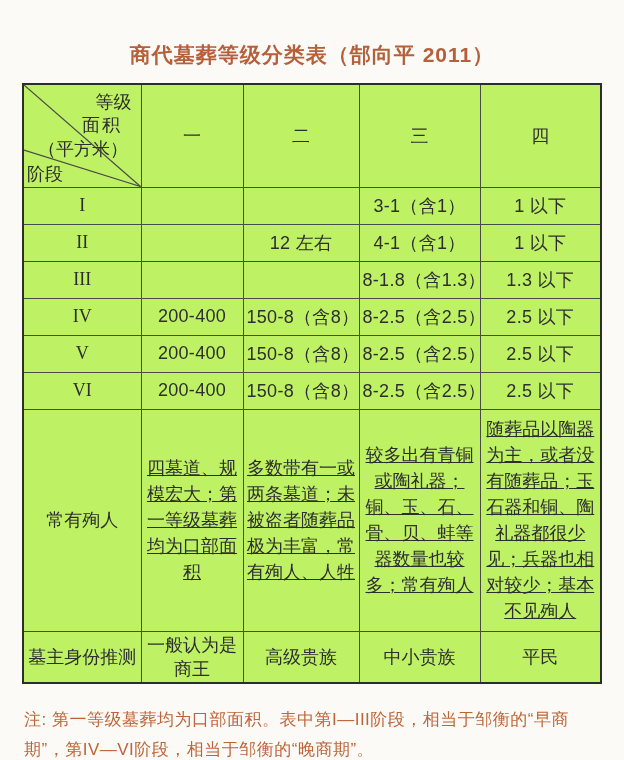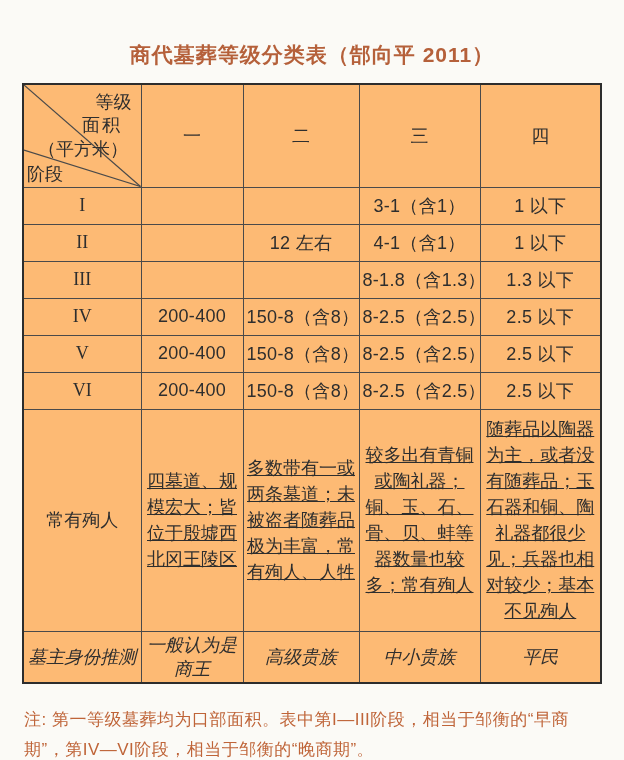--- a/index.html
+++ b/index.html
@@ -17,35 +17,35 @@
     font-weight: 600;
     letter-spacing: 1px;
     color: var(--accent, #b5603a);
   }
   table.grade-table {
     border-collapse: collapse;
     table-layout: fixed;
     width: 578px;
     margin: 14px 0 0 22px;
     border: 2px solid #2d2d2d;
-    background: #fdba74;
+    background: #bef264;
   }
   .grade-table th, .grade-table td {
     border: 1px solid #4a4a4a;
     text-align: center;
     vertical-align: middle;
     font-weight: normal;
     font-size: 18px;
     padding: 1px 3px;
     overflow: hidden;
   }
   tr.r-head   { height: 103px; }
   tr.r-data   { height: 37px; }
   tr.r-feature{ height: 222px; }
-  tr.r-id     { height: 44px; font-style: italic; }
+  tr.r-id     { height: 44px; }
   .col-head { font-size: 20px; font-weight: 500; }
   .row-label {
     font-family: "Liberation Serif", "DejaVu Serif", serif;
     font-size: 19px;
     font-weight: 600;
   }
   .row-label-cjk { font-size: 18px; font-weight: 700; }
   .num { white-space: nowrap; font-size: 17px; letter-spacing: 0.3px; margin-left: 38px; }
   .feature-cell {
     font-size: 17px;
@@ -152,21 +152,21 @@
     <tr class="r-data">
       <th class="row-label">VI</th>
       <td class="num">200-400</td>
       <td class="num">150-8（含8）</td>
       <td class="num">8-2.5（含2.5）</td>
       <td class="num">2.5 以下</td>
     </tr>
 
     <tr class="r-feature">
       <th class="row-label-cjk">常有殉人</th>
-      <td class="feature-cell">四墓道、规模宏大；皆位于殷墟西北冈王陵区</td>
+      <td class="feature-cell">四墓道、规模宏大；第一等级墓葬均为口部面积</td>
       <td class="feature-cell">多数带有一或两条墓道；未被盗者随葬品极为丰富，常有殉人、人牲</td>
       <td class="feature-cell">较多出有青铜或陶礼器；铜、玉、石、骨、贝、蚌等器数量也较多；常有殉人</td>
       <td class="feature-cell">随葬品以陶器为主，或者没有随葬品；玉石器和铜、陶礼器都很少见；兵器也相对较少；基本不见殉人</td>
     </tr>
 
     <tr class="r-id">
       <th class="row-label-cjk">墓主身份推测</th>
       <td class="id-cell">一般认为是商王</td>
       <td class="id-cell">高级贵族</td>
       <td class="id-cell">中小贵族</td>

